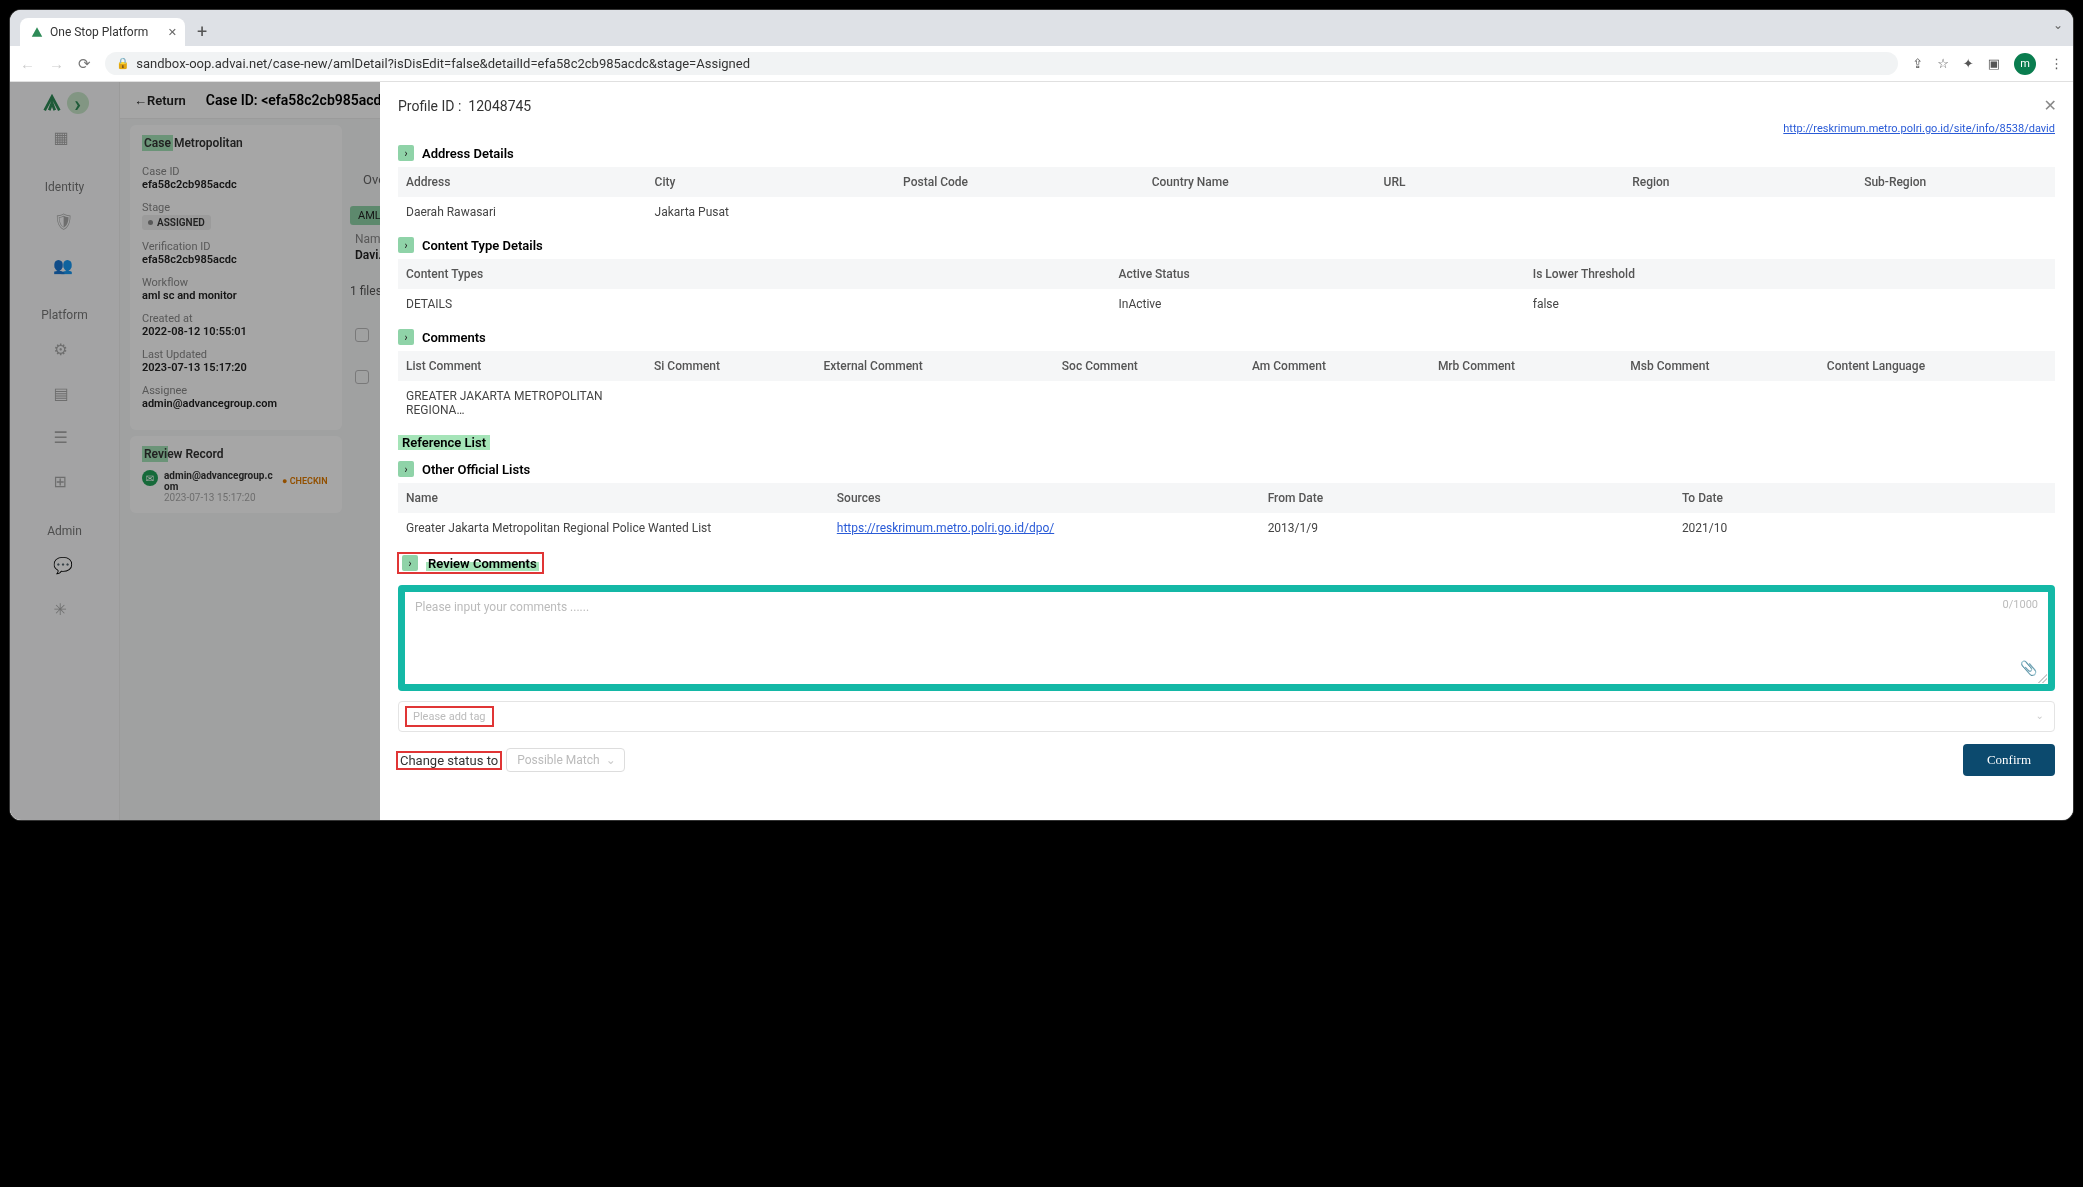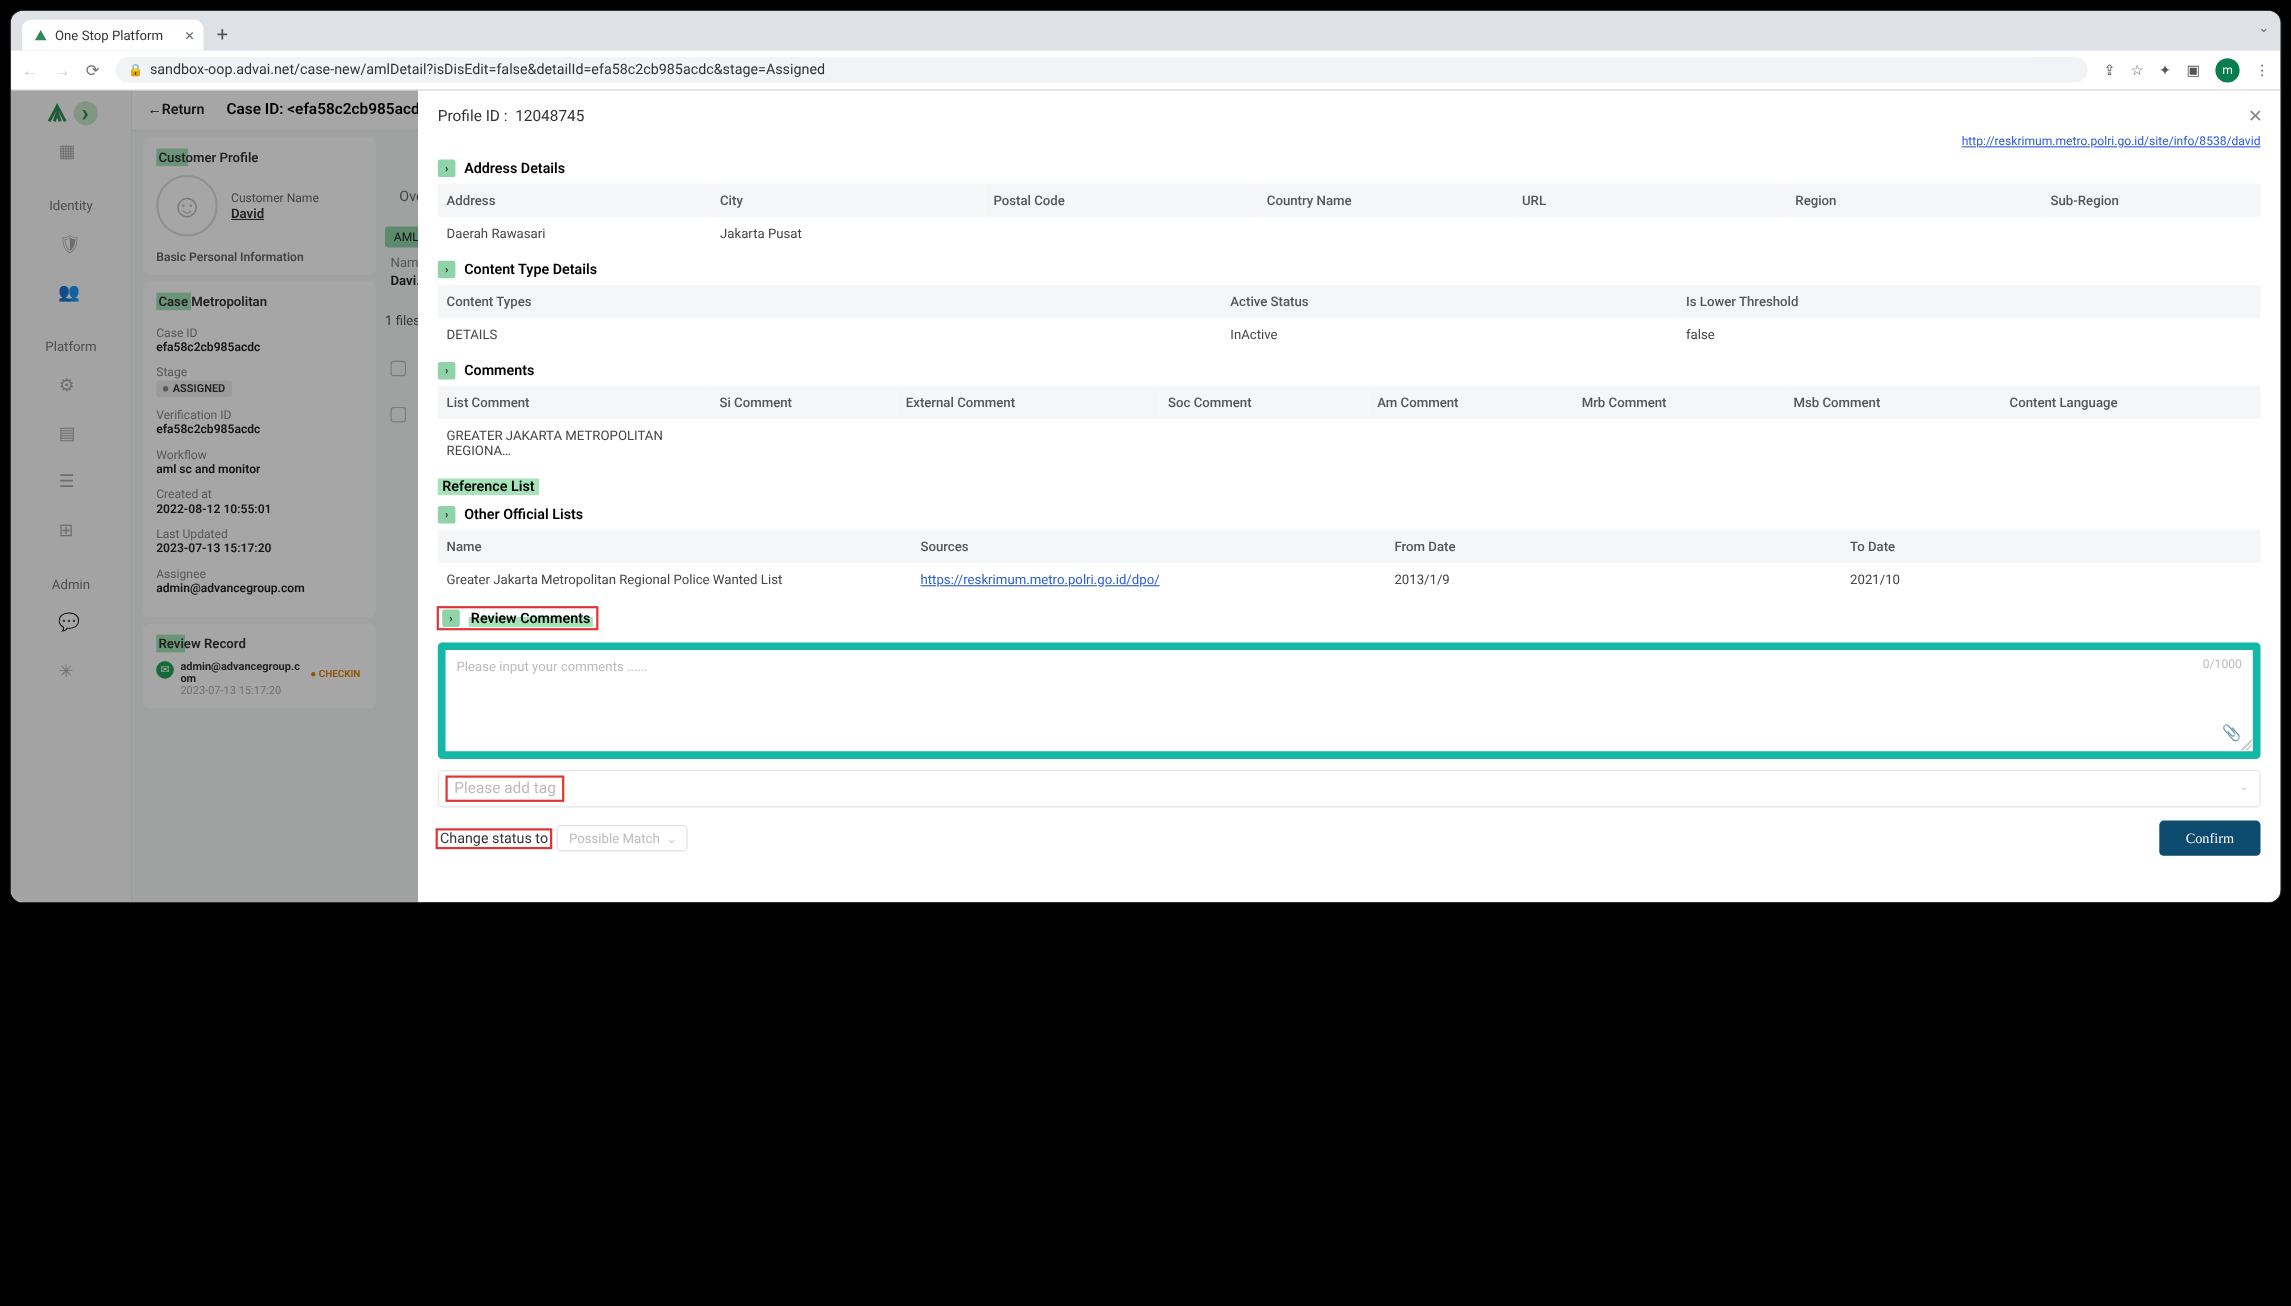--- a/index.html
+++ b/index.html
@@ -80,21 +80,21 @@
 .tbl tbody td { padding:8px 8px; color:#444; }
 .lnk { color:#2a5bd7; text-decoration:underline;}
 
 .comments-box { position:relative; border:7px solid #14b8a6; border-radius:4px; height:106px; padding:8px 10px; font-size:12px; color:#bbb; margin-top:6px;}
 .cb-counter { position:absolute; right:10px; top:6px; font-size:11px; color:#bbb;}
 .cb-attach { position:absolute; right:10px; bottom:8px; color:#bbb; font-size:14px;}
 .cb-resize { position:absolute; right:1px; bottom:1px; width:10px;height:10px; background:
   linear-gradient(135deg, transparent 50%, #ccc 50%, #ccc 60%, transparent 60%, transparent 70%, #ccc 70%, #ccc 80%, transparent 80%);}
 
 .tag-row { border:1px solid #e4e4e4; border-radius:4px; padding:6px 8px; margin-top:10px; font-size:12px; position:relative;}
-.tag-inner { display:inline-block; padding:2px 6px; font-size:14px; color:#bbb; outline:2px solid #e03535;}
+.tag-inner { display:inline-block; padding:2px 6px; font-size:11px; color:#bbb; outline:2px solid #e03535;}
 .tag-caret{ position:absolute; right:10px; top:8px; color:#ccc; font-size:10px;}
 
 .status-row { display:flex; align-items:center; justify-content:space-between; margin-top:12px;}
 .status-left { display:flex; align-items:center; gap:6px; font-size:13px; color:#333;}
 .status-left .lab { outline:2px solid #e03535; padding:0 2px;}
 .status-select { border:1px solid #ddd; border-radius:4px; padding:4px 24px 4px 10px; font-size:12px; color:#bbb; position:relative;}
 .status-select::after{content:"⌄";position:absolute;right:8px;top:4px;color:#ccc;}
 .confirm-btn { background:#0c4a6e; color:#fff; border:none; border-radius:4px; padding:8px 24px; font-size:13px; font-weight:500;font-family:Liberation Serif, serif;}
 </style>
 </head>
@@ -154,31 +154,20 @@
       <div class="rail-ico">💬</div>
       <div class="rail-ico">✳</div>
     </div>
 
     <div class="main-col">
       <div class="page-head">
         <span class="return-btn">←<span>Return</span></span>
         <span class="caseid-lbl">Case ID: &lt;efa58c2cb985acd…</span>
       </div>
 
-      <div class="panel">
-        <h4>Customer Profile</h4>
-        <div class="cust-prof">
-          <div class="cust-ava">☺</div>
-          <div>
-            <div class="cust-name-l">Customer Name</div>
-            <div class="cust-name-v">David</div>
-          </div>
-        </div>
-        <div class="basic-pi">Basic Personal Information</div>
-      </div>
 
       <div class="panel">
         <h4>Case Metropolitan</h4>
         <div class="ci-row">
             <div class="ci-l">Case ID</div>
             <div class="ci-v">efa58c2cb985acdc</div>
           </div>
         <div class="ci-row"><div class="ci-l">Stage</div><div class="badge-assigned">ASSIGNED</div></div>
         <div class="ci-row">
             <div class="ci-l">Verification ID</div>

